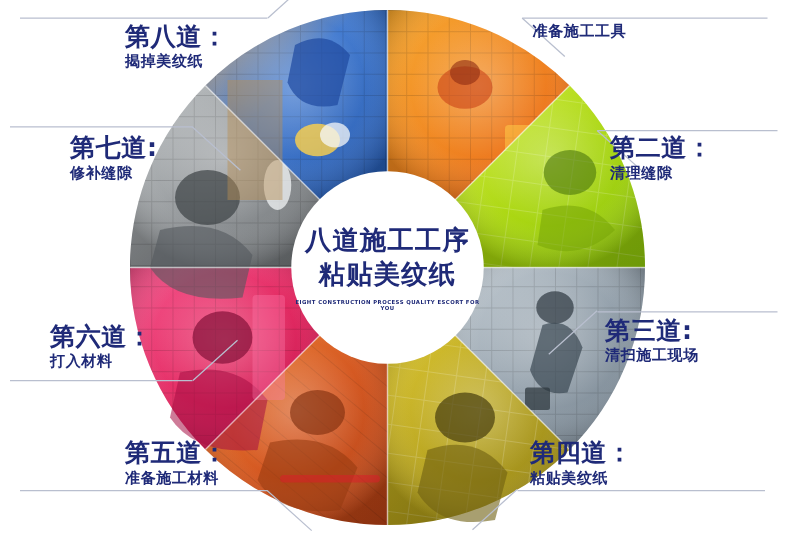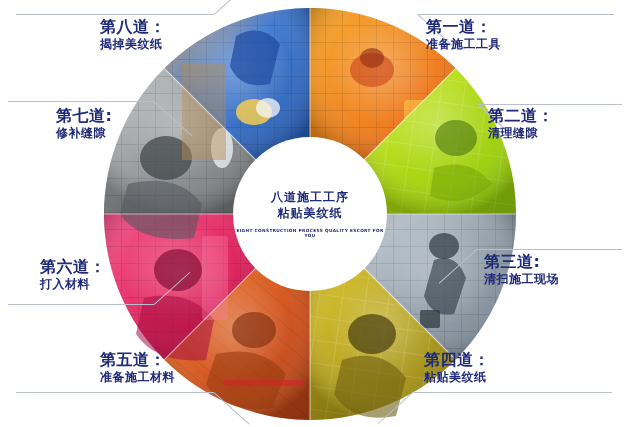--- a/index.html
+++ b/index.html
@@ -8,35 +8,35 @@
   #stage{position:relative;width:628px;height:427px;background:#fff;}
 
   
   .leader{position:absolute;pointer-events:none;}
   .hline{position:absolute;height:0;border-top:1px solid #b9bfcf;}
   .dline{position:absolute;height:0;border-top:1px solid #b9bfcf;transform-origin:0 0;}
 
   
   .label{position:absolute;color:#1f2a78;font-weight:bold;line-height:1.18;
          letter-spacing:.5px;white-space:nowrap;}
-  .label .l1{display:block;font-size:16px;}
+  .label .l1{display:block;font-size:20px;}
   .label .l2{display:block;font-size:12px;}
   .label.right{text-align:left;}
   .label.left{text-align:left;}
 
   
   #wheel{position:absolute;left:104px;top:8px;width:412px;height:412px;}
   #wheel svg{display:block;}
 
   
   #hub{position:absolute;left:234px;top:138px;width:152px;height:152px;
        border-radius:50%;background:#ffffff;
        display:flex;flex-direction:column;align-items:center;justify-content:center;
        box-shadow:0 0 0 0 #fff;}
-  #hub .ct{color:#1f2a78;font-weight:bold;font-size:12px;line-height:1.28;
+  #hub .ct{color:#1f2a78;font-weight:bold;font-size:21px;line-height:1.28;
            text-align:center;letter-spacing:1px;}
   #hub .ce{margin-top:7px;color:#1f2a78;font-weight:bold;
            font-size:4.2px;letter-spacing:.35px;text-align:center;
            transform:scale(1.02);}
 </style>
 </head>
 <body>
 
 <div id="stage">
 
@@ -236,21 +236,20 @@
     <div class="hline" style="left:8px;top:101px;width:146px;"></div>
     <div class="dline" style="left:154px;top:101px;width:52px;transform:rotate(42deg);"></div>
   </div>
 
   <div class="leader">
     <div class="hline" style="left:16px;top:14px;width:198px;"></div>
     <div class="dline" style="left:214px;top:14px;width:48px;transform:rotate(-42deg);"></div>
   </div>
 
   <div class="label right" style="left:426px;top:18px;">
-    <span class="l1">第一道：</span>
     <span class="l2">准备施工工具</span>
   </div>
 
   <div class="label right" style="left:488px;top:107px;">
     <span class="l1">第二道：</span>
     <span class="l2">清理缝隙</span>
   </div>
 
   <div class="label right" style="left:424px;top:351px;">
     <span class="l1">第四道：</span>

